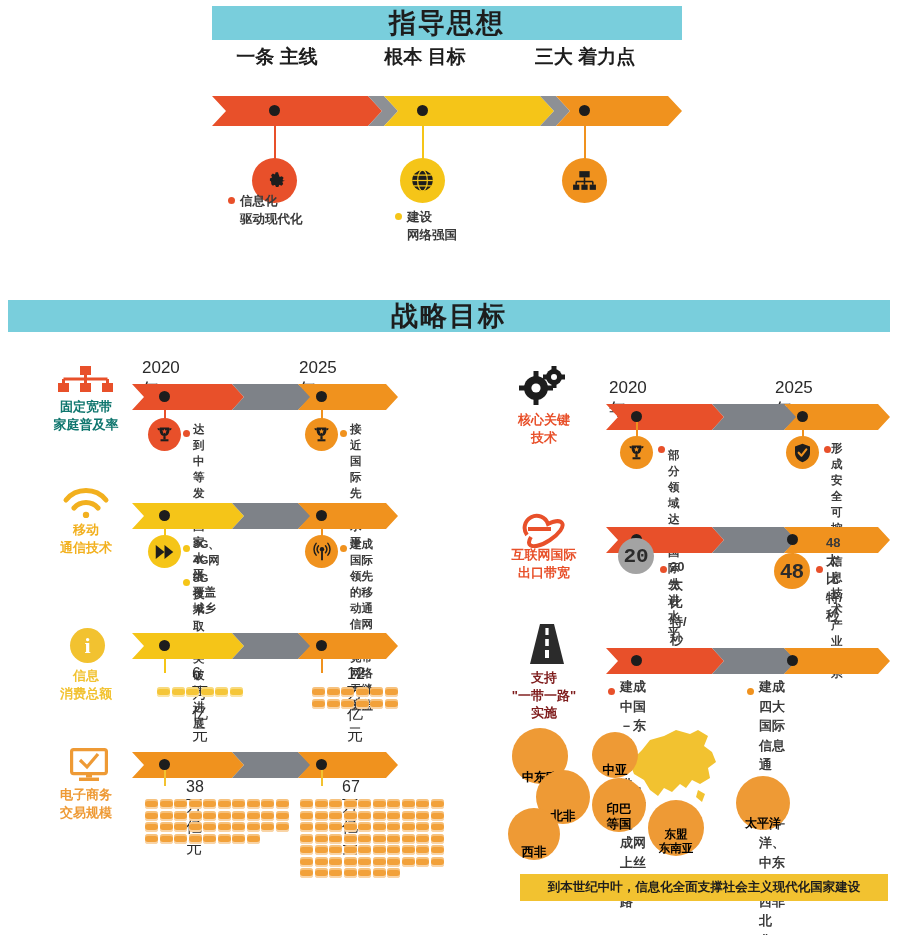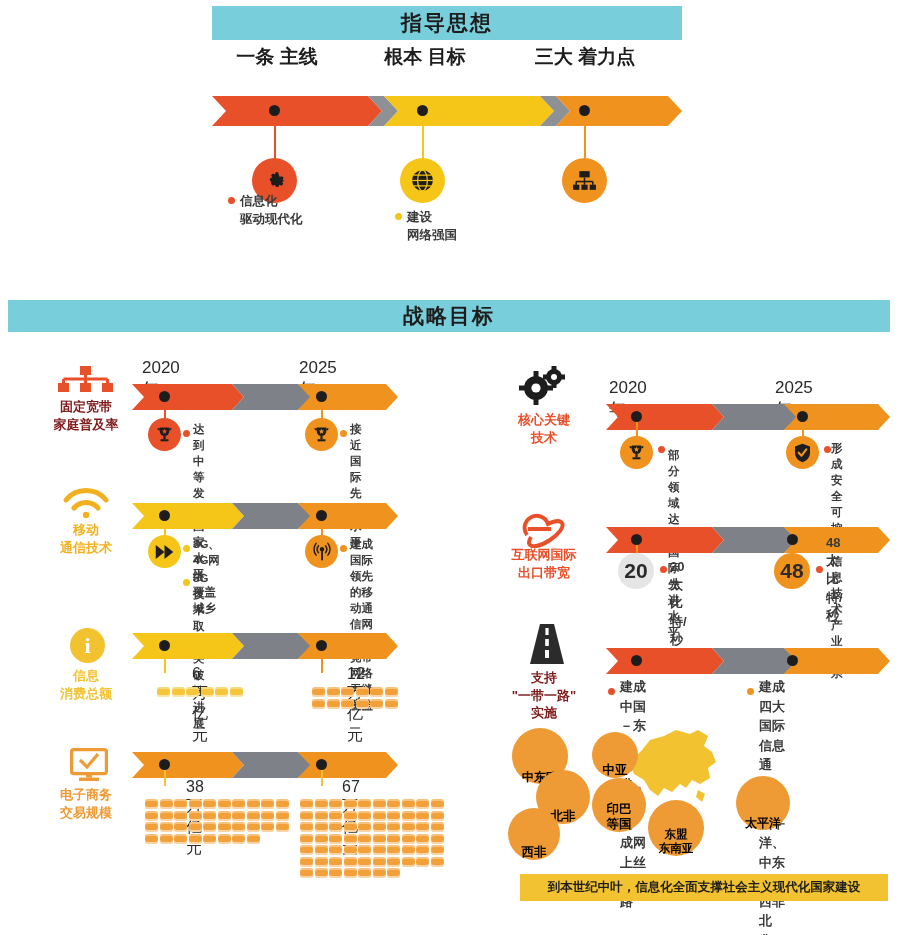--- a/index.html
+++ b/index.html
@@ -10,21 +10,21 @@
     position: relative;
     overflow: hidden;
     color: #3a3a3a;
   }
   .abs { position: absolute; }
 
   
   .sec-bar {
     background: #79CEDC;
     display: flex; align-items: center; justify-content: center;
-    font-size: 21px; font-weight: bold; color: #1d1d1d;
+    font-size: 27px; font-weight: bold; color: #1d1d1d;
     letter-spacing: 2px;
   }
   #bar-guiding { left: 212px; top: 6px; width: 470px; height: 34px; }
   #bar-strategy { left: 8px; top: 300px; width: 882px; height: 32px; }
 
   
   #top-arrow { left: 212px; top: 96px; width: 470px; height: 30px; }
   .seg { position: absolute; top: 0; height: 30px; }
   .col-head {
     position: absolute; text-align: center;
@@ -191,21 +191,21 @@
     <rect x="0" y="17" width="11" height="9" fill="#E8502A"></rect>
     <rect x="22" y="17" width="11" height="9" fill="#E8502A"></rect>
     <rect x="44" y="17" width="11" height="9" fill="#E8502A"></rect>
     <g stroke="#E8502A" stroke-width="3">
       <line x1="27.5" y1="9" x2="27.5" y2="17"></line>
       <line x1="5.5" y1="13" x2="49.5" y2="13"></line>
       <line x1="5.5" y1="13" x2="5.5" y2="17"></line>
       <line x1="49.5" y1="13" x2="49.5" y2="17"></line>
     </g>
   </svg>
-  <div class="row-icon-label" style="left:31px; top:398px; color:#7f1d1d;">固定宽带
+  <div class="row-icon-label" style="left:31px; top:398px; color:#0f766e;">固定宽带
 家庭普及率</div>
 
   <div class="yearlabel" style="left:142px; top:358px;">2020年</div>
   <div class="yearlabel" style="left:299px; top:358px;">2025年</div>
 
   <div class="abs" style="left:132px; top:384px; width:266px; height:26px;">
     <div class="seg" style="left:0; width:112px; height:26px; background:#E8502A; clip-path:polygon(0 0,100px 0,112px 50%,100px 100%,0 100%,12px 50%);"></div>
     <div class="seg" style="left:100px; width:80px; height:26px; background:#7E8288; clip-path:polygon(0 0,66px 0,80px 50%,66px 100%,0 100%,12px 50%);"></div>
     <div class="seg" style="left:166px; width:100px; height:26px; background:#F0921E; clip-path:polygon(0 0,88px 0,100px 50%,88px 100%,0 100%,12px 50%);"></div>
   </div>
@@ -536,21 +536,21 @@
   <div class="abs" style="left:606px; top:527px; width:284px; height:26px;">
     <div class="seg" style="left:0; width:118px; height:26px; background:#E8502A; clip-path:polygon(0 0,106px 0,118px 50%,106px 100%,0 100%,12px 50%);"></div>
     <div class="seg" style="left:106px; width:86px; height:26px; background:#7E8288; clip-path:polygon(0 0,72px 0,86px 50%,72px 100%,0 100%,12px 50%);"></div>
     <div class="seg" style="left:178px; width:106px; height:26px; background:#F0921E; clip-path:polygon(0 0,94px 0,106px 50%,94px 100%,0 100%,12px 50%);"></div>
   </div>
   <div class="nodedot" style="left:631px; top:534px;"></div>
   <div class="nodedot" style="left:787px; top:534px;"></div>
   <div class="stem" style="left:636px; top:545px; height:14px; background:#F0921E;"></div>
   <div class="stem" style="left:792px; top:545px; height:14px; background:#F0921E;"></div>
 
-  <div class="badge" style="left:618px; top:553px; width:36px; height:36px; background:#e5e5e5;">
+  <div class="badge" style="left:618px; top:538px; width:36px; height:36px; background:#a3a3a3;font-family:Liberation Mono, monospace;">
     <span>20</span>
   </div>
   <div class="badge" style="left:774px; top:553px; width:36px; height:36px; background:#F0921E;">
     <span>48</span>
   </div>
   <span class="dot abs" style="left:660px; top:561px; background:#E8502A;"></span>
   <div class="anntext" style="left:670px; top:558px; font-size:13px;">20太比特/秒</div>
   <span class="dot abs" style="left:816px; top:561px; background:#E8502A;"></span>
   <div class="anntext" style="left:826px; top:534px; font-size:13px;">48太比特/秒</div>
 </div>

